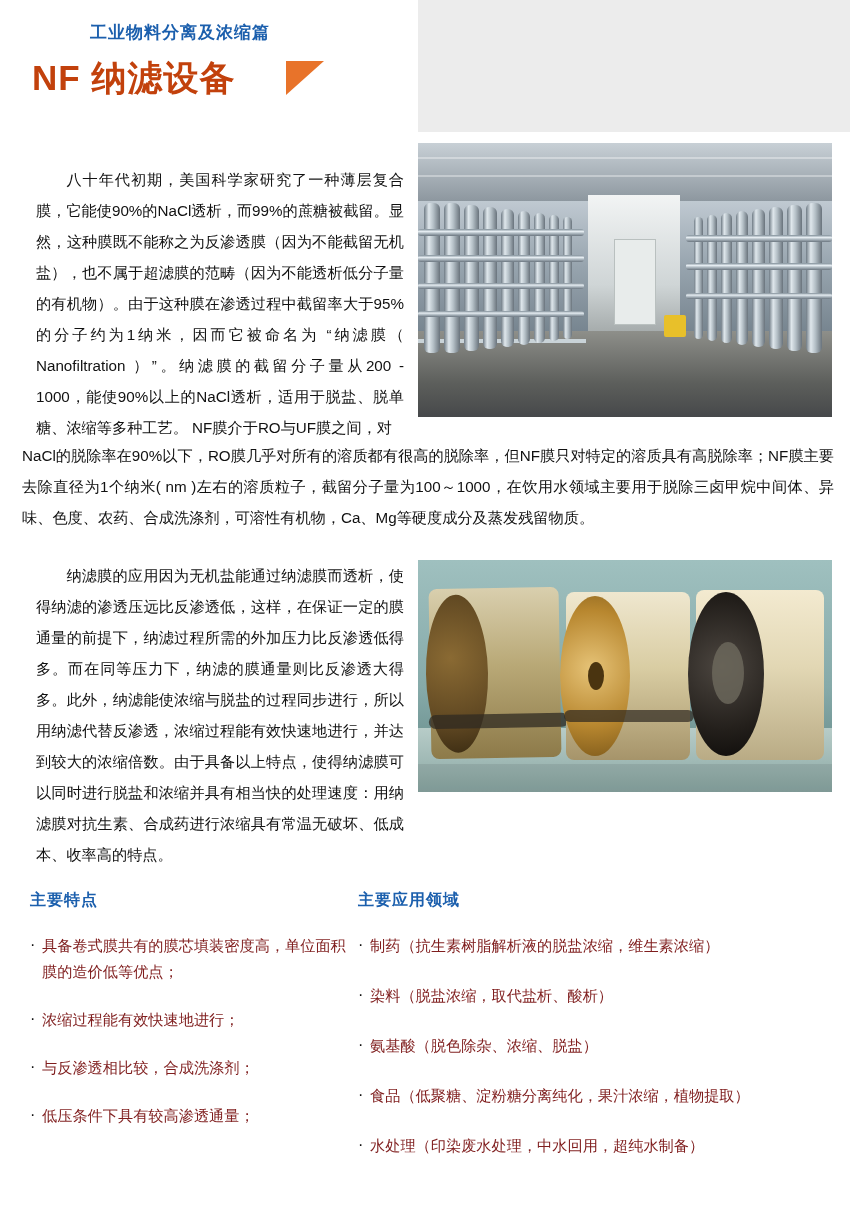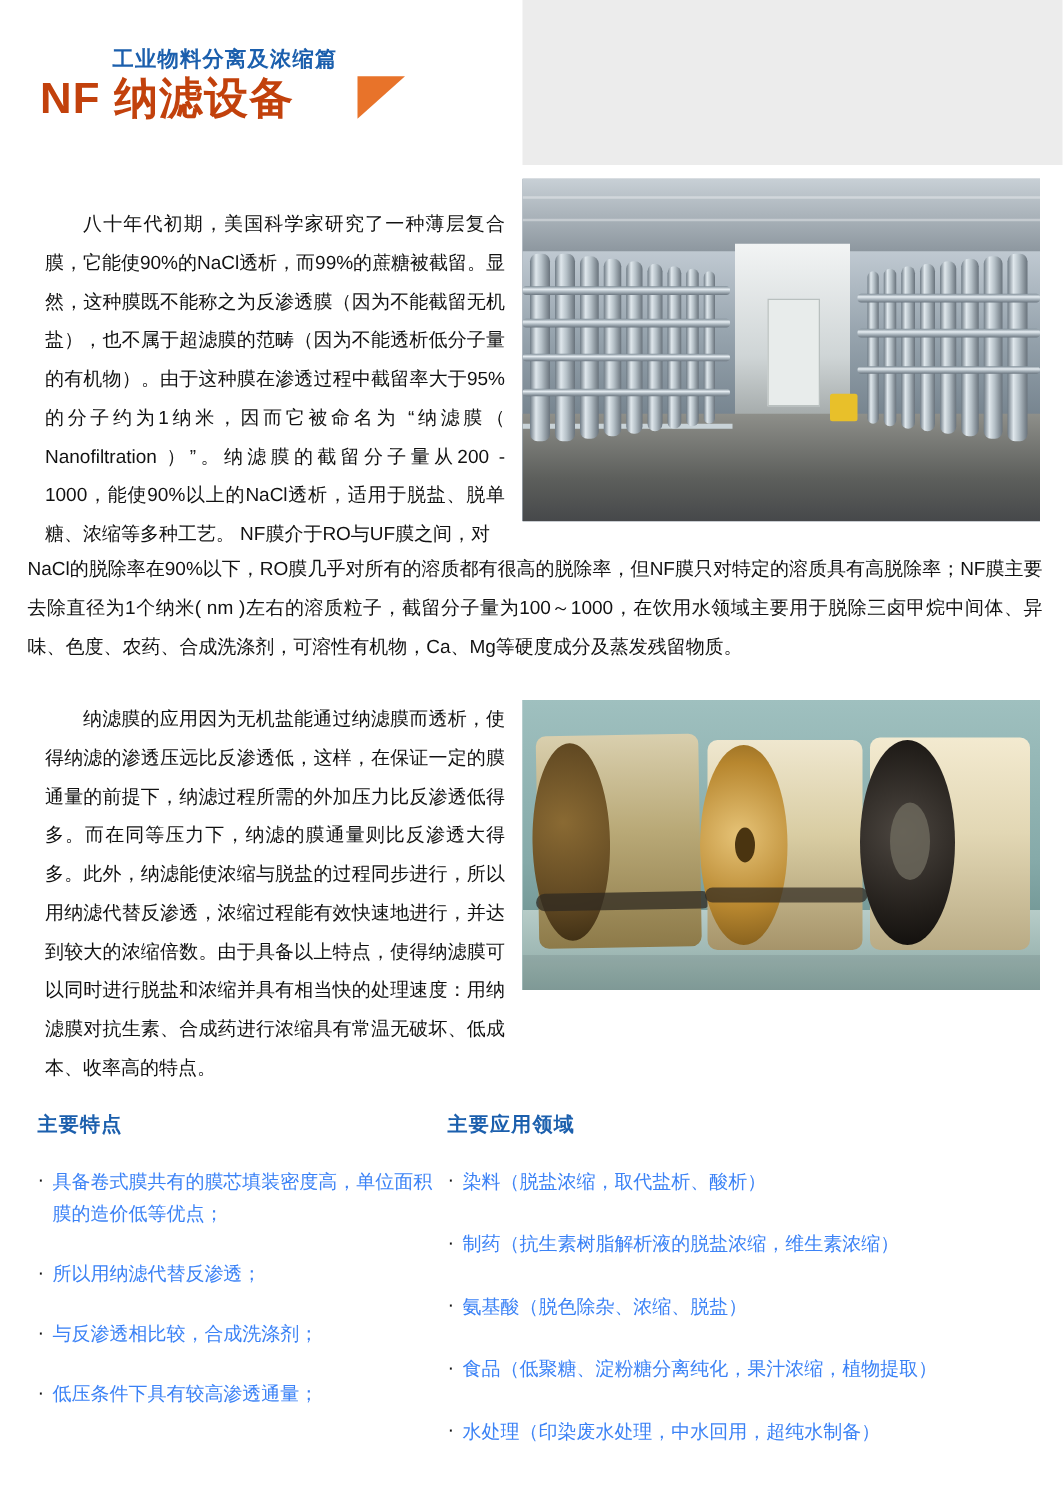--- a/index.html
+++ b/index.html
@@ -36,21 +36,21 @@
   .header {
     position: absolute;
     left: 0;
     top: 0;
     width: 418px;
     height: 132px;
   }
   .kicker {
     position: absolute;
     left: 90px;
-    top: 36px;
+    top: 21px;
     font-size: 17px;
     font-weight: bold;
     letter-spacing: 1px;
     color: #1b5fad;
     white-space: nowrap;
   }
   .title {
     position: absolute;
     left: 32px;
     top: 55px;
@@ -227,21 +227,21 @@
     font-size: 16px;
     font-weight: bold;
     color: #1b5fad;
     letter-spacing: 1px;
     margin-bottom: 22px;
   }
   .bullet-list { margin: 0; padding: 0; list-style: none; }
   .bullet-list li {
     font-size: 15.2px;
     line-height: 26px;
-    color: #3b82f6;
+    color: #7f1d1d;
     margin-bottom: 22px;
     position: relative;
     padding-left: 12px;
   }
   .bullet-list li::before {
     content: "·";
     position: absolute;
     left: 0;
     top: -1px;
     font-size: 16px;
@@ -336,31 +336,31 @@
     </div>
 
     <div class="caption-shadow"></div>
   </div>
 
 
   <div class="sec-left">
     <div class="sec-head">主要特点</div>
     <ul class="bullet-list">
       <li>具备卷式膜共有的膜芯填装密度高，单位面积膜的造价低等优点；</li>
-      <li>所以用纳滤代替反渗透；</li>
+      <li>浓缩过程能有效快速地进行；</li>
       <li>与反渗透相比较，合成洗涤剂；</li>
       <li>低压条件下具有较高渗透通量；</li>
     </ul>
   </div>
 
   <div class="sec-right">
     <div class="sec-head">主要应用领域</div>
     <ul class="bullet-list">
+      <li>制药（抗生素树脂解析液的脱盐浓缩，维生素浓缩）</li>
       <li>染料（脱盐浓缩，取代盐析、酸析）</li>
-      <li>制药（抗生素树脂解析液的脱盐浓缩，维生素浓缩）</li>
       <li>氨基酸（脱色除杂、浓缩、脱盐）</li>
       <li>食品（低聚糖、淀粉糖分离纯化，果汁浓缩，植物提取）</li>
       <li>水处理（印染废水处理，中水回用，超纯水制备）</li>
 
     </ul>
   </div>
 
 </div>
 
 </body></html>

